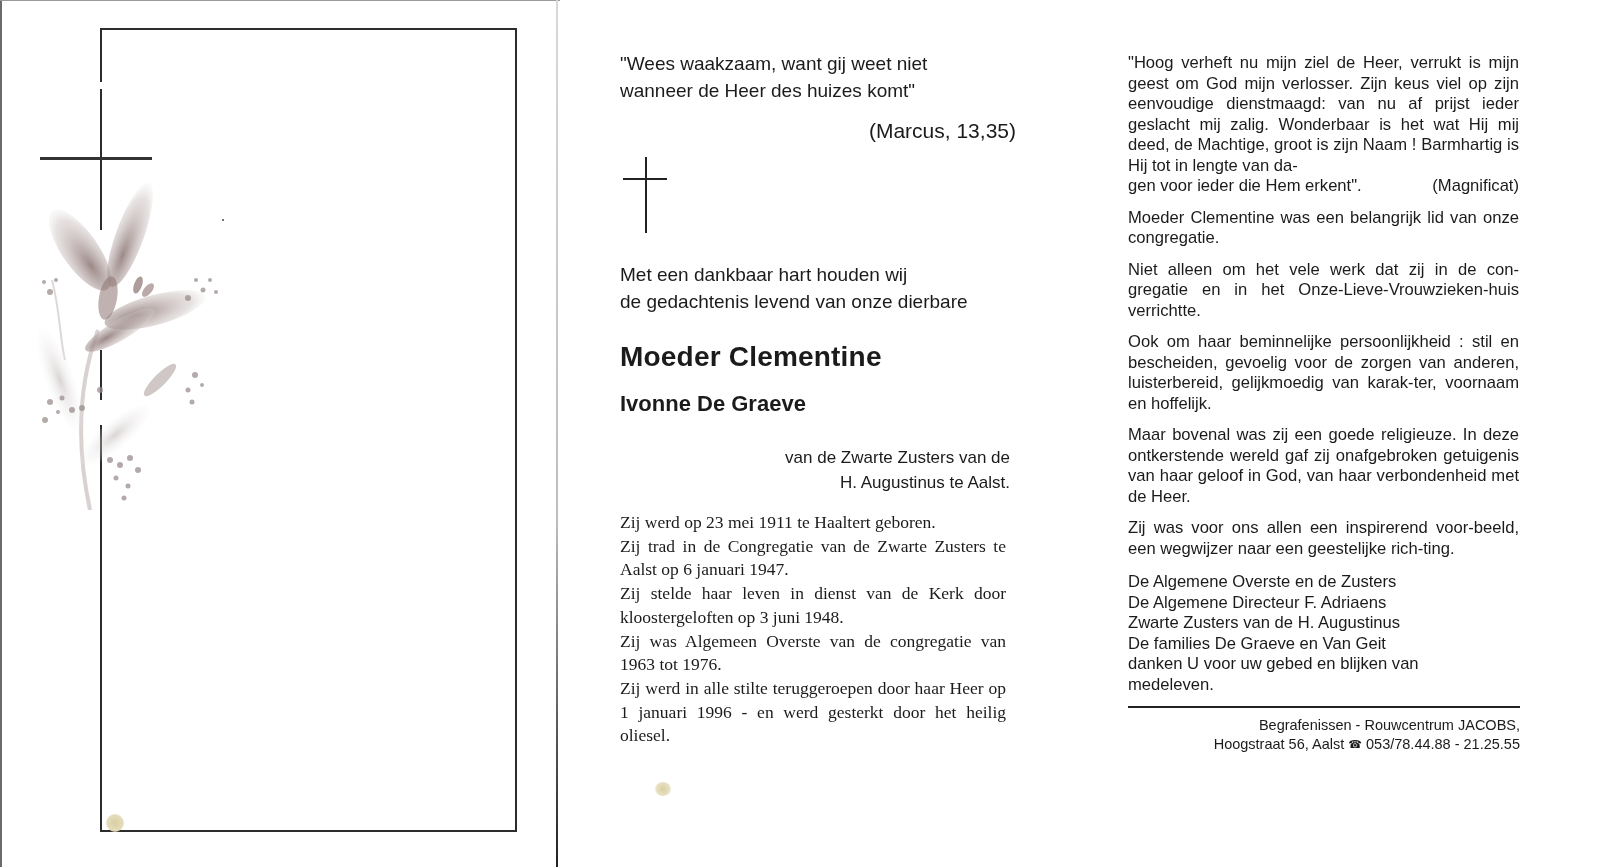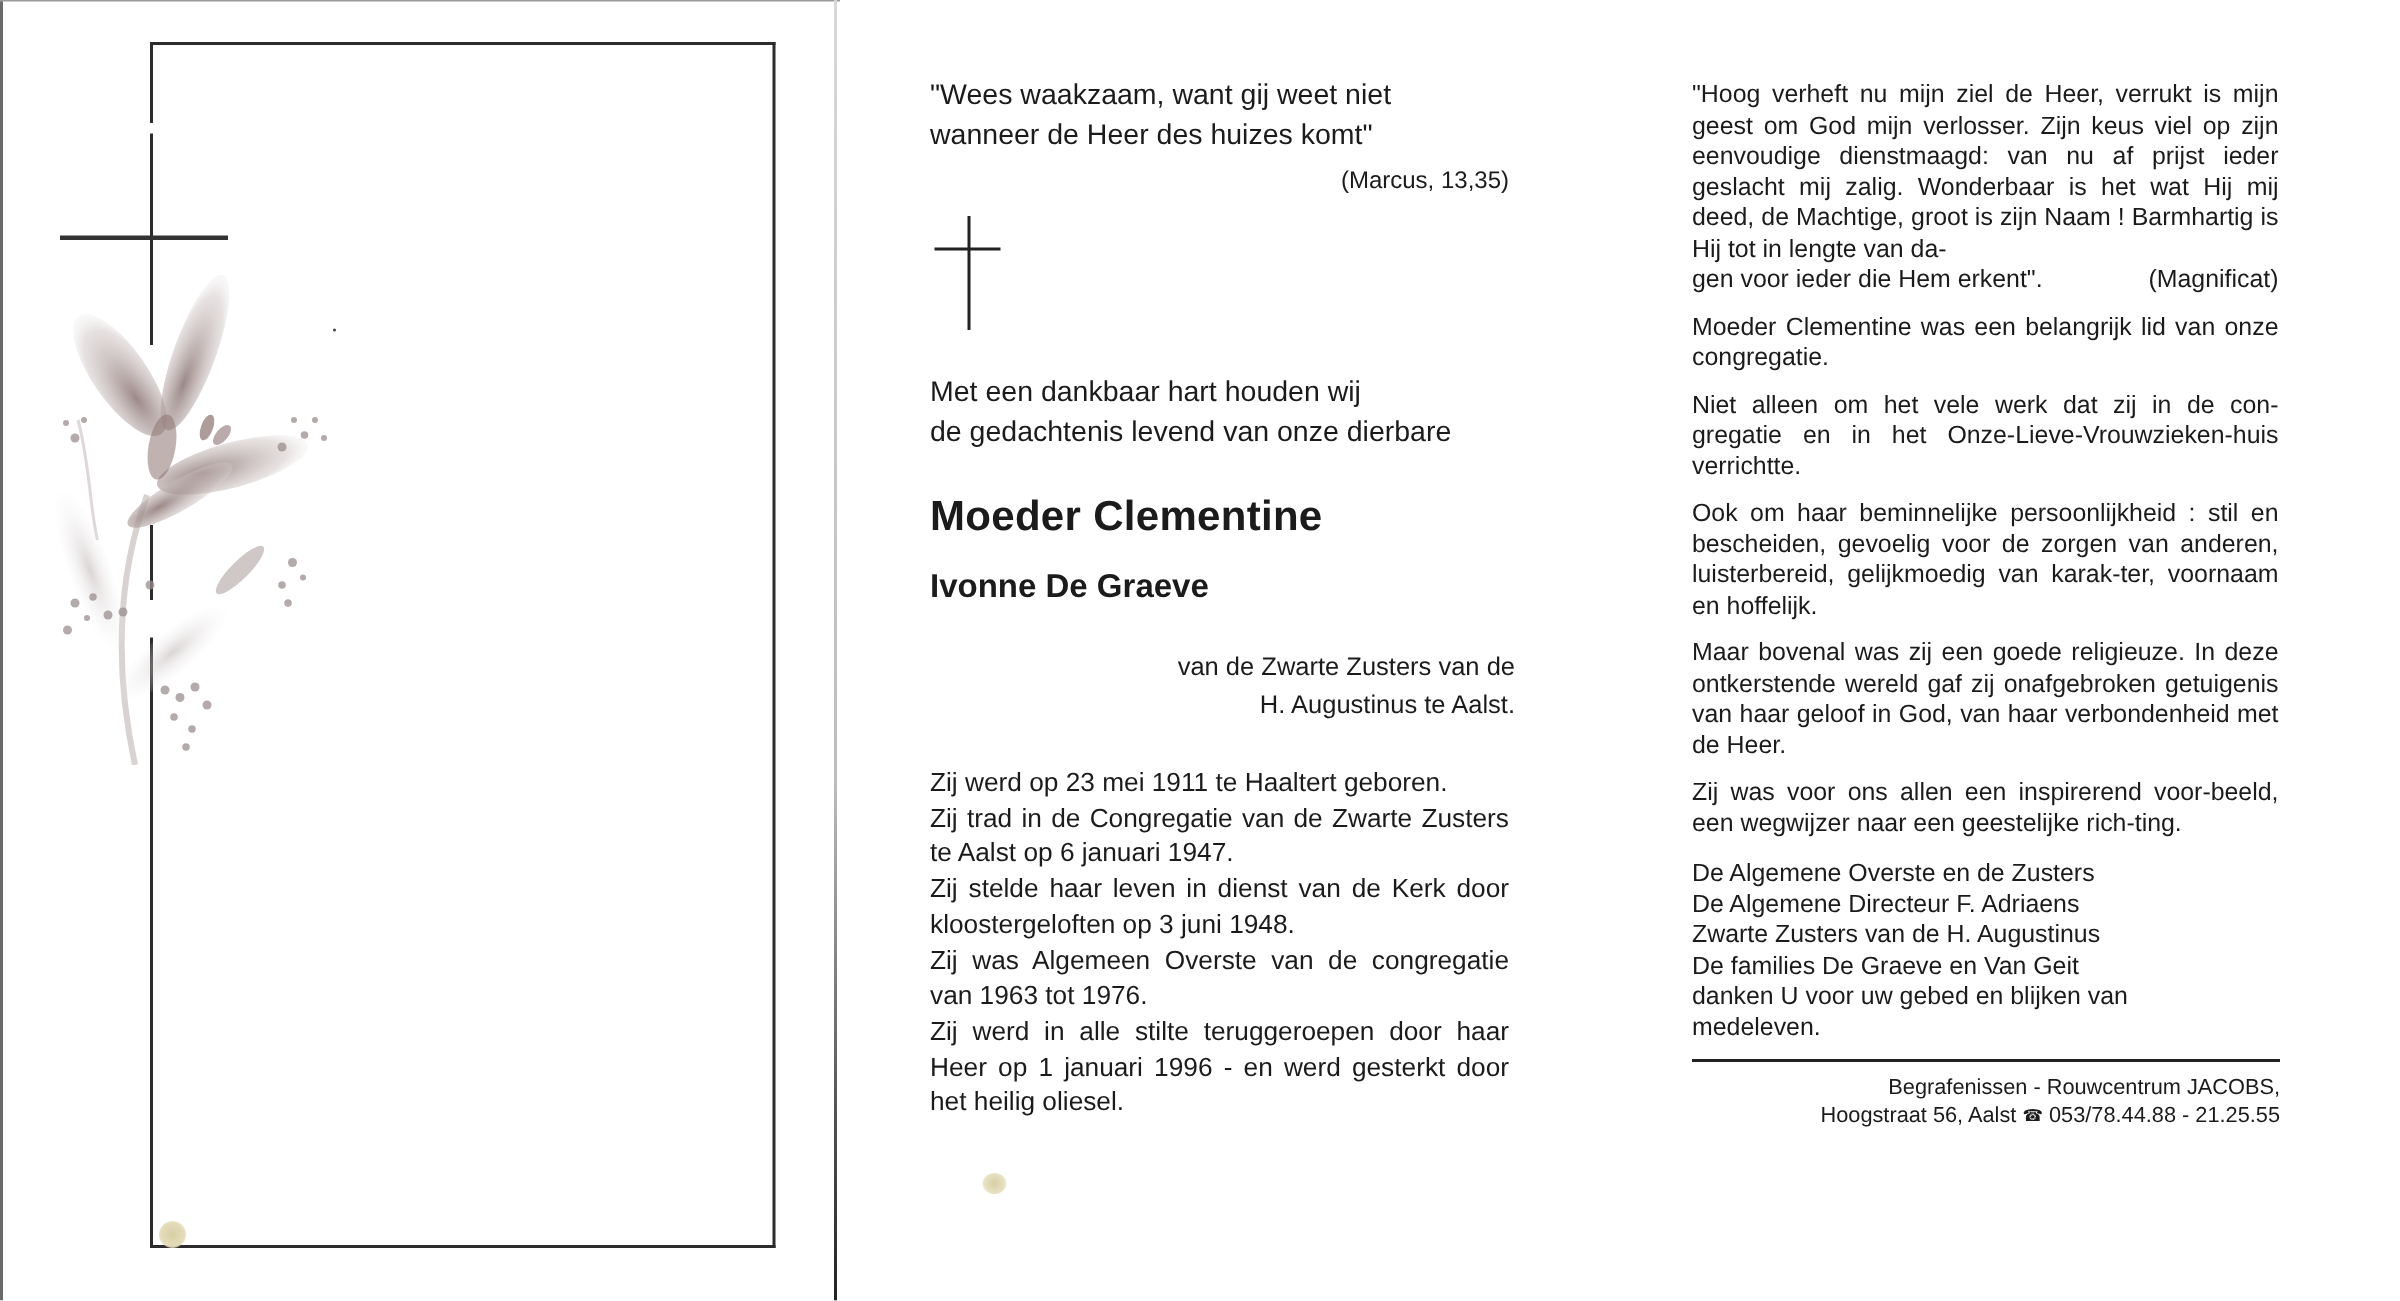--- a/index.html
+++ b/index.html
@@ -64,22 +64,22 @@
     .speck { position: absolute; width: 2px; height: 2px; background: #444; border-radius: 50%; }
 
     
     .middle {
       position: absolute; left: 620px; top: 50px; width: 390px;
     }
     .quote {
       font-size: 19px; line-height: 27px; margin: 0;
     }
     .quote-source {
-      font-size: 16px; line-height: 27px; text-align: right;
-      margin: 3px; padding-right: 2px; width: 383px;
+      font-size: 21px; line-height: 27px; text-align: right;
+      margin: 13px; padding-right: 2px; width: 383px;
     }
     .small-cross {
       position: relative; width: 46px; height: 78px; margin-top: 10px; margin-left: 3px;
     }
     .small-cross .v {
       position: absolute; left: 22px; top: 0; width: 2px; height: 76px; background: #222;
     }
     .small-cross .h {
       position: absolute; left: 0; top: 21px; width: 44px; height: 2px; background: #222;
     }
@@ -90,22 +90,22 @@
       font-size: 28px; font-weight: bold; line-height: 32px; margin: 26px 0 0 0;
       letter-spacing: 0.2px;
     }
     .name-civil {
       font-size: 22px; font-weight: bold; line-height: 28px; margin: 17px 0 0 0;
     }
     .congregation {
       font-size: 17px; line-height: 25px; margin: 27px 0 4px 0; text-align: right;
     }
     .bio {
-      margin: 28px 0 0 0; font-size: 17.5px; line-height: 23.7px;
-      text-align: justify; width: 386px;
+      margin: 16px 0 0 0; font-size: 17.5px; line-height: 23.7px;
+      text-align: justify; width: 386px; font-family: Liberation Serif, serif;
     }
     .bio p { margin: 0; }
 
     
     .right {
       position: absolute; left: 1128px; top: 53px; width: 391px;
       font-size: 16.6px; line-height: 20.5px;
     }
     .right p {
       margin: 0 0 11px 0; text-align: justify;

